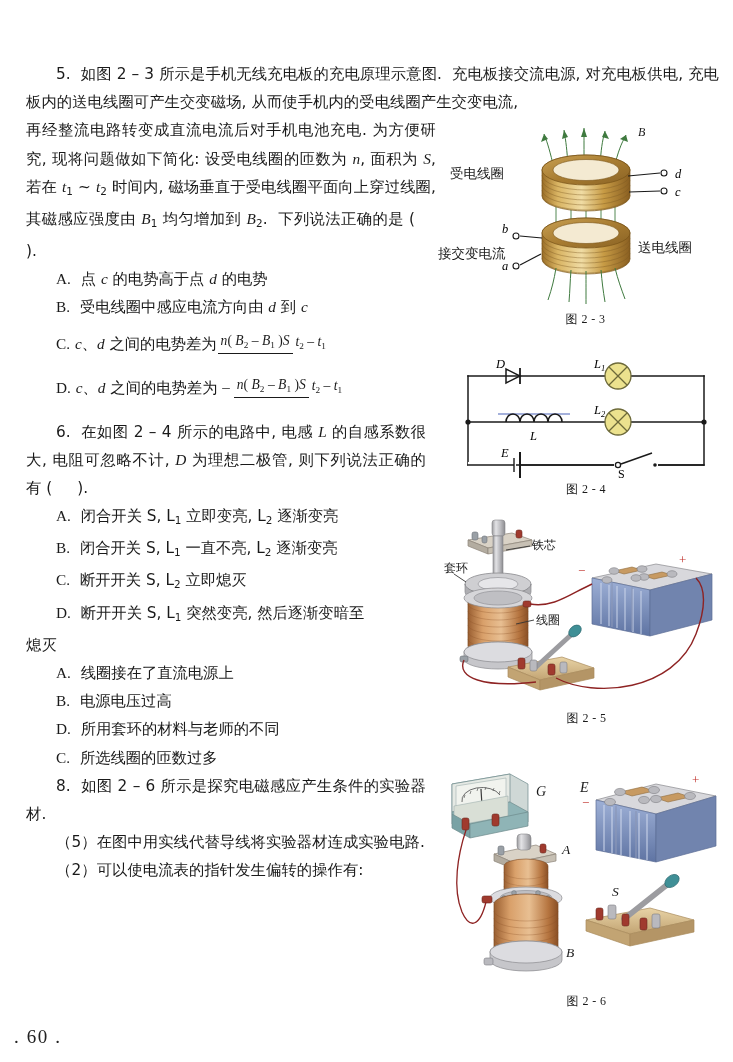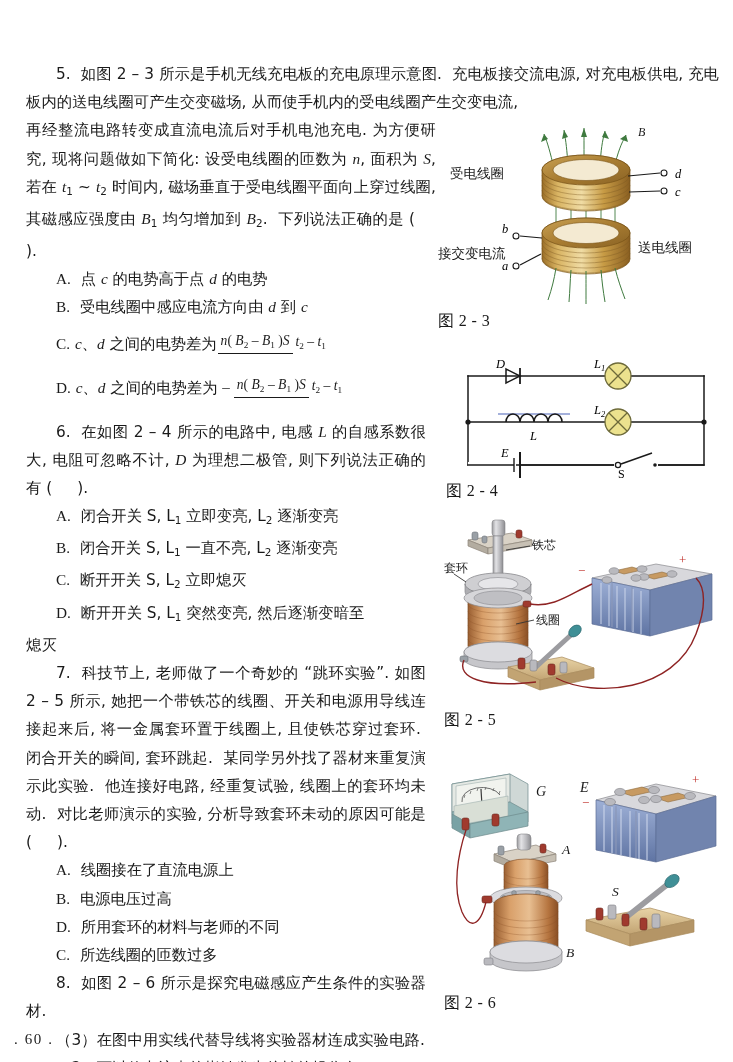--- a/index.html
+++ b/index.html
@@ -45,28 +45,28 @@
     padding:0 3px 1px 3px;border-bottom:1.1px solid #1a1a1a;
     font-size:13.6px;line-height:16px;
   }
   .frac .den{padding:1px 3px 0 3px;font-size:13.6px;line-height:16px;}
   .minus{margin-right:3px;font-size:15px;}
 
   
   .figcol{position:absolute;left:438px;top:0;width:295px;height:1062px;}
   .fig{position:absolute;}
   .figcap{
-    font-size:16px;letter-spacing:.4px;
+    text-align:center;font-size:12px;letter-spacing:.4px;
     color:#1a1a1a;margin-top:3px;
   }
 
   
   .folio{
     position:absolute;left:14px;bottom:14px;
-    font-size:15px;letter-spacing:1.6px;color:#222;
+    font-size:19px;letter-spacing:1.6px;color:#222;
   }
 
   svg{display:block;}
   .cjk{font-family:"DejaVu Sans","Liberation Sans",sans-serif;}
 </style>
 </head>
 <body>
 
 <div class="page">
 
@@ -120,43 +120,40 @@
       </div>
       <div class="opt" style="white-space:normal;width:400px;">
         <span class="lbl">D.</span><span class="cjk">&nbsp;断开开关 S, L<span class="subn">1</span> 突然变亮, 然后逐渐变暗至</span>
       </div>
       <div class="para">
         <span class="cjk">熄灭</span>
       </div>
     </div>
 
     <div>
-      <div class="para indent" style="width:400px;">
-        <span class="cjk">7.&nbsp; 科技节上, 老师做了一个奇妙的 “跳环实验”. 如图 2 – 5 所示, 她把一个带铁芯的线圈、开关和电源用导线连接起来后, 将一金属套环置于线圈上, 且使铁芯穿过套环.&nbsp; 闭合开关的瞬间, 套环跳起.&nbsp; 某同学另外找了器材来重复演示此实验.&nbsp; 他连接好电路, 经重复试验, 线圈上的套环均未动.&nbsp; 对比老师演示的实验, 分析导致套环未动的原因可能是 (&nbsp;&nbsp;&nbsp;&nbsp; ).</span>
-      </div>
       <div class="opt">
         <span class="lbl">A.</span><span class="cjk">&nbsp;线圈接在了直流电源上</span>
       </div>
       <div class="opt">
         <span class="lbl">B.</span><span class="cjk">&nbsp;电源电压过高</span>
       </div>
       <div class="opt">
         <span class="lbl">D.</span><span class="cjk">&nbsp;所用套环的材料与老师的不同</span>
       </div>
       <div class="opt">
         <span class="lbl">C.</span><span class="cjk">&nbsp;所选线圈的匝数过多</span>
       </div>
     </div>
 
     <div>
       <div class="para indent" style="width:400px;">
         <span class="cjk">8.&nbsp; 如图 2 – 6 所示是探究电磁感应产生条件的实验器材.</span>
       </div>
       <div class="para indent" style="width:400px;">
-        <span class="cjk">（3）在图中用实线代替导线将实验器材连成实验电路.</span>
+        <span class="cjk">（5）在图中用实线代替导线将实验器材连成实验电路.</span>
       </div>
       <div class="para indent" style="width:400px;">
         <span class="cjk">（2）可以使电流表的指针发生偏转的操作有:</span>
       </div>
     </div>
 
   </div>
 
   <div class="figcol">
 

